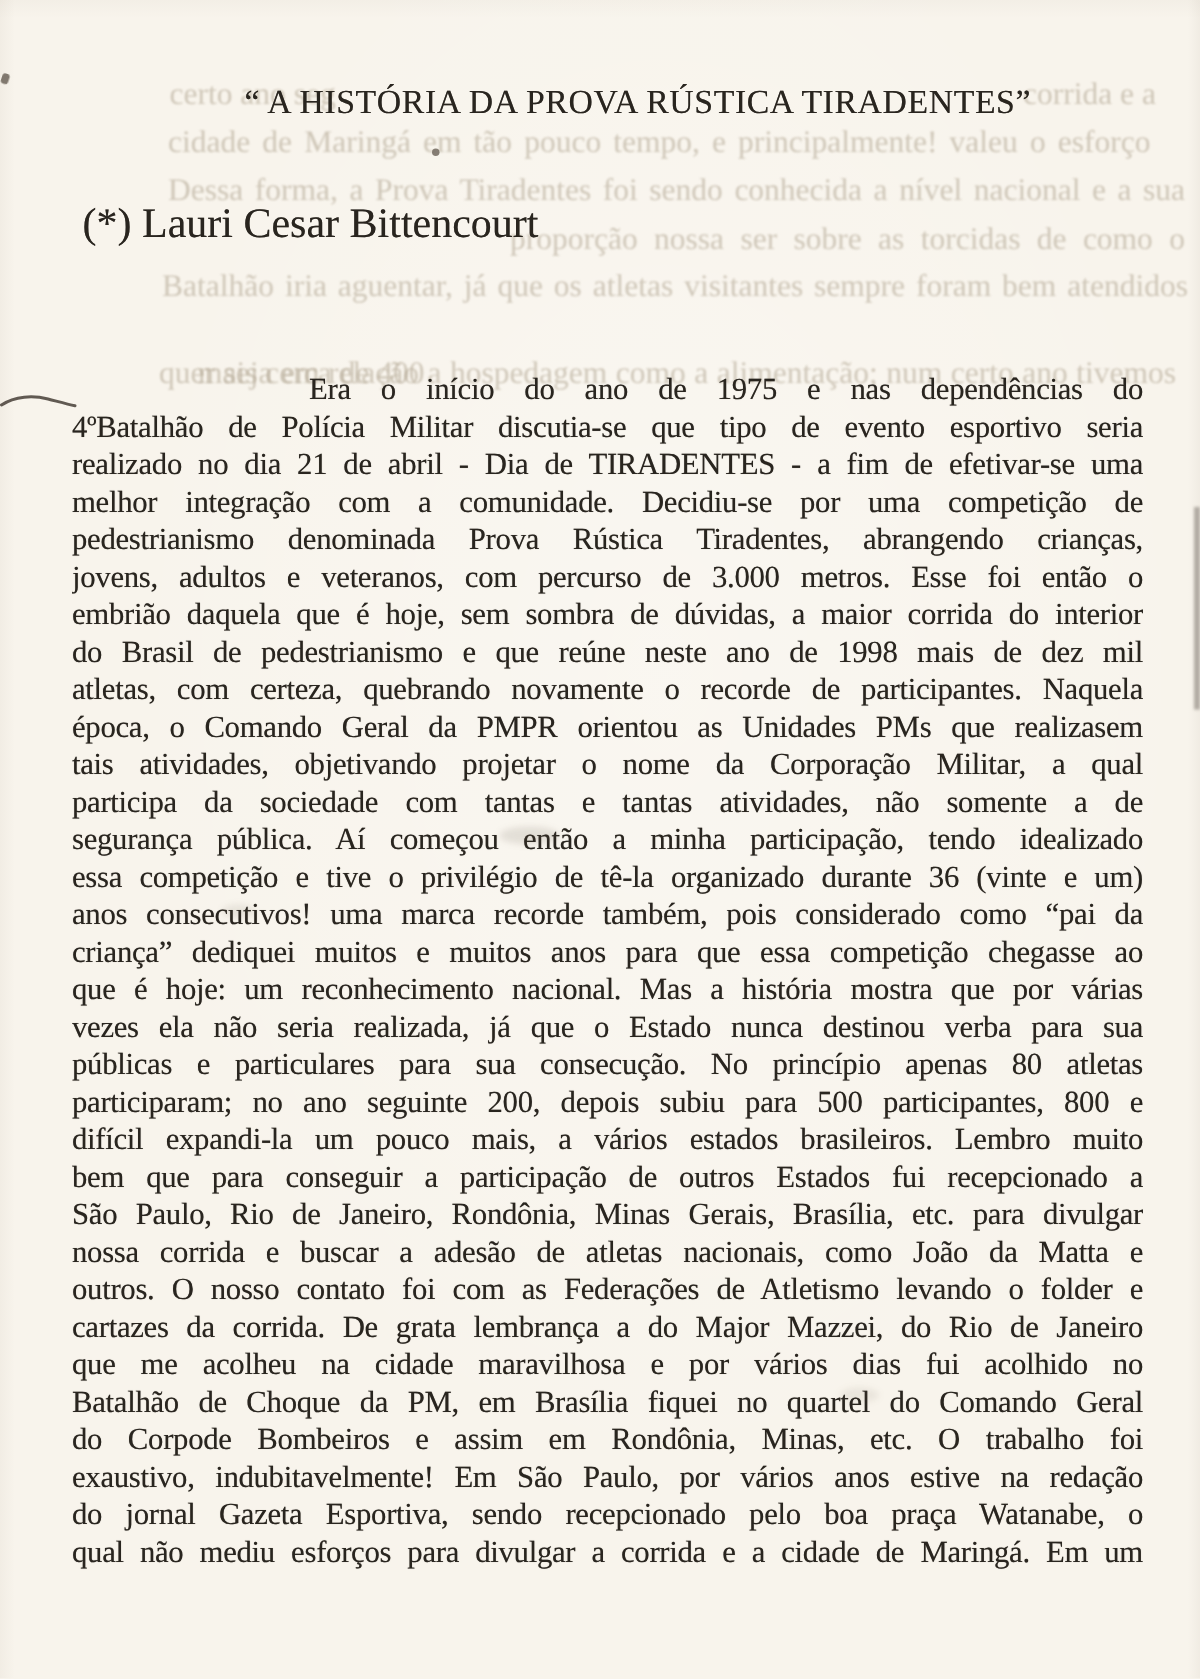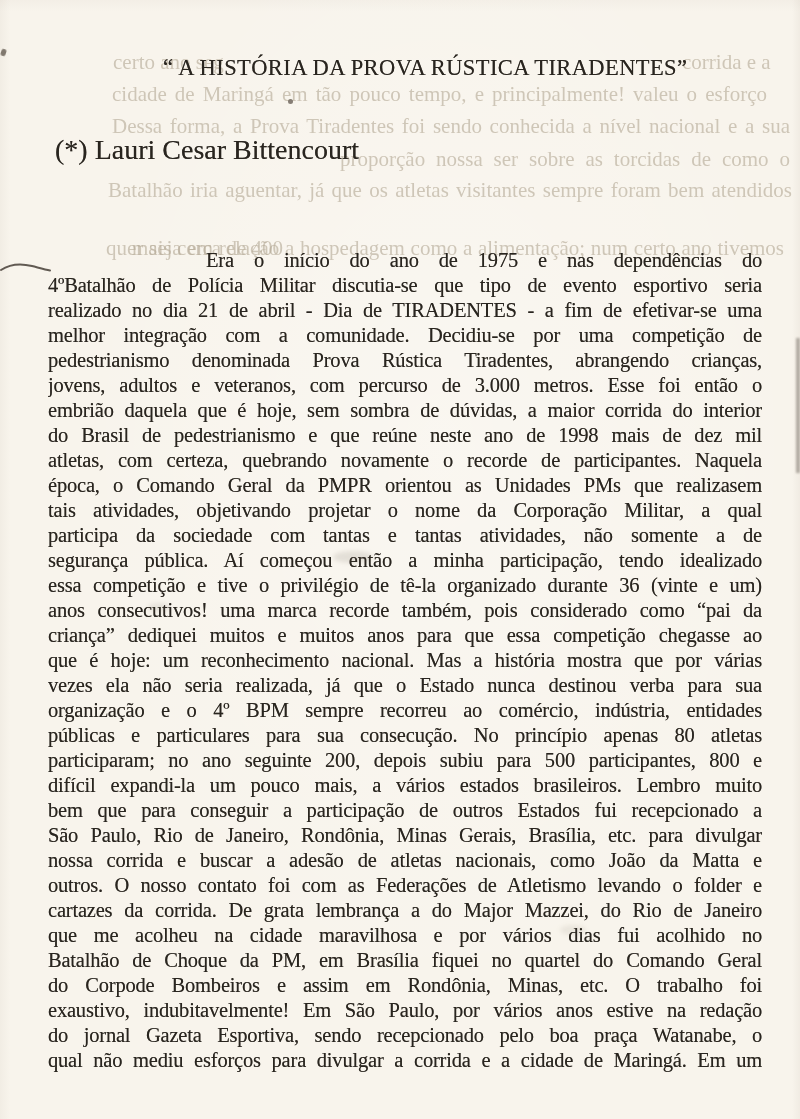--- a/index.html
+++ b/index.html
@@ -107,21 +107,20 @@
       <div class="bodyline">atletas, com certeza, quebrando novamente o recorde de participantes. Naquela</div>
       <div class="bodyline">época, o Comando Geral da PMPR orientou as Unidades PMs que realizasem</div>
       <div class="bodyline">tais atividades, objetivando projetar o nome da Corporação Militar, a qual</div>
       <div class="bodyline">participa da sociedade com tantas e tantas atividades, não somente a de</div>
       <div class="bodyline">segurança pública. Aí começou então a minha participação, tendo idealizado</div>
       <div class="bodyline">essa competição e tive o privilégio de tê-la organizado durante 36 (vinte e um)</div>
       <div class="bodyline">anos consecutivos! uma marca recorde também, pois considerado como “pai da</div>
       <div class="bodyline">criança” dediquei muitos e muitos anos para que essa competição chegasse ao</div>
       <div class="bodyline">que é hoje: um reconhecimento nacional. Mas a história mostra que por várias</div>
       <div class="bodyline">vezes ela não seria realizada, já que o Estado nunca destinou verba para sua</div>
-      <div class="bodyline">organização e o 4º BPM sempre recorreu ao comércio, indústria, entidades</div>
       <div class="bodyline">públicas e particulares para sua consecução. No princípio apenas 80 atletas</div>
       <div class="bodyline">participaram; no ano seguinte 200, depois subiu para 500 participantes, 800 e</div>
       <div class="bodyline">difícil expandi-la um pouco mais, a vários estados brasileiros. Lembro muito</div>
       <div class="bodyline">bem que para conseguir a participação de outros Estados fui recepcionado a</div>
       <div class="bodyline">São Paulo, Rio de Janeiro, Rondônia, Minas Gerais, Brasília, etc. para divulgar</div>
       <div class="bodyline">nossa corrida e buscar a adesão de atletas nacionais, como João da Matta e</div>
       <div class="bodyline">outros. O nosso contato foi com as Federações de Atletismo levando o folder e</div>
       <div class="bodyline">cartazes da corrida. De grata lembrança a do Major Mazzei, do Rio de Janeiro</div>
       <div class="bodyline">que me acolheu na cidade maravilhosa e por vários dias fui acolhido no</div>
       <div class="bodyline">Batalhão de Choque da PM, em Brasília fiquei no quartel do Comando Geral</div>

